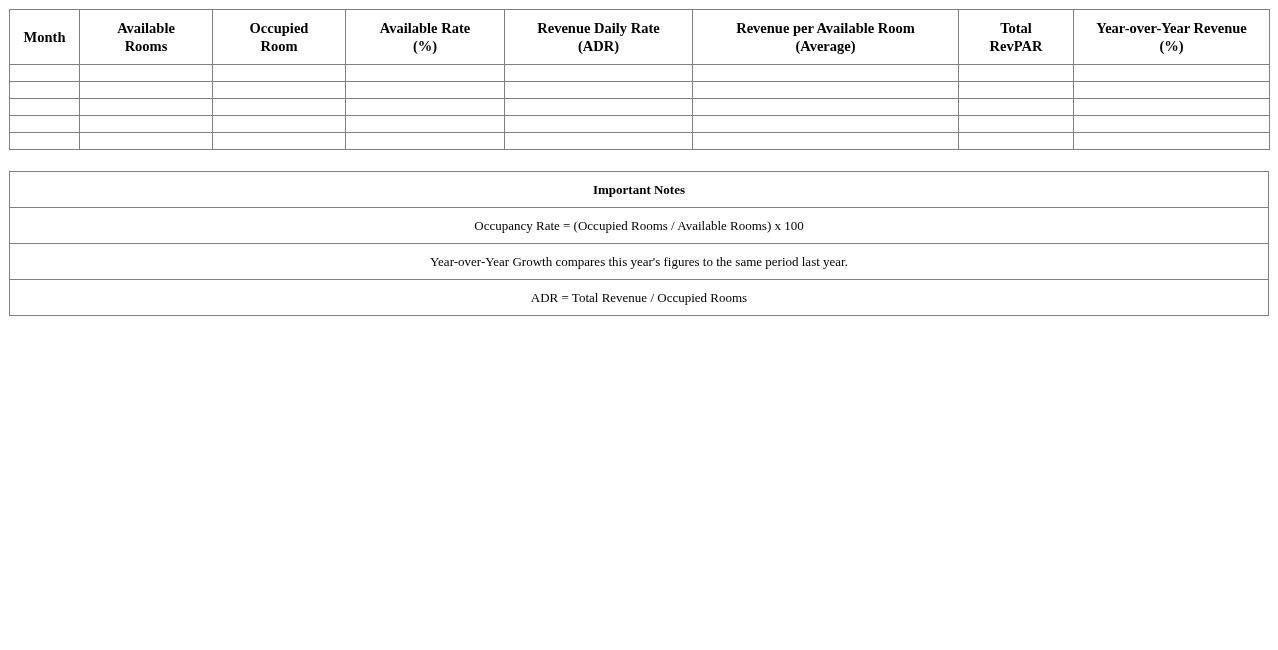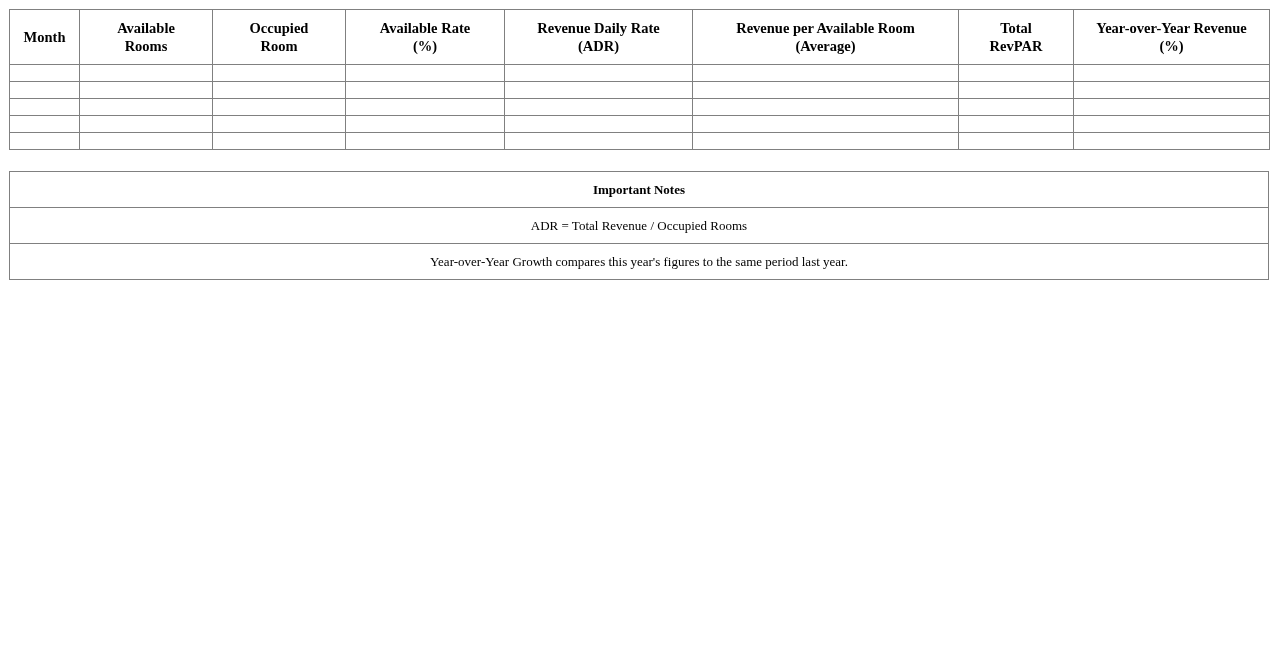--- a/index.html
+++ b/index.html
@@ -169,21 +169,24 @@
       </tr>
     </tbody>
   </table>
 
   <table class="grid" id="notes-table">
     <tbody>
       <tr>
         <td class="notes-heading">Important Notes</td>
       </tr>
       <tr>
-        <td>ADR = Total Revenue / Occupied Rooms</td>
+        <td>Occupancy Rate = (Occupied Rooms / Available Rooms) x 100</td>
       </tr>
       <tr>
         <td>Year-over-Year Growth compares this year's figures to the same period last year.</td>
+      </tr>
+      <tr>
+        <td>ADR = Total Revenue / Occupied Rooms</td>
       </tr>
     </tbody>
   </table>
 
 </div>
 
 </body></html>

